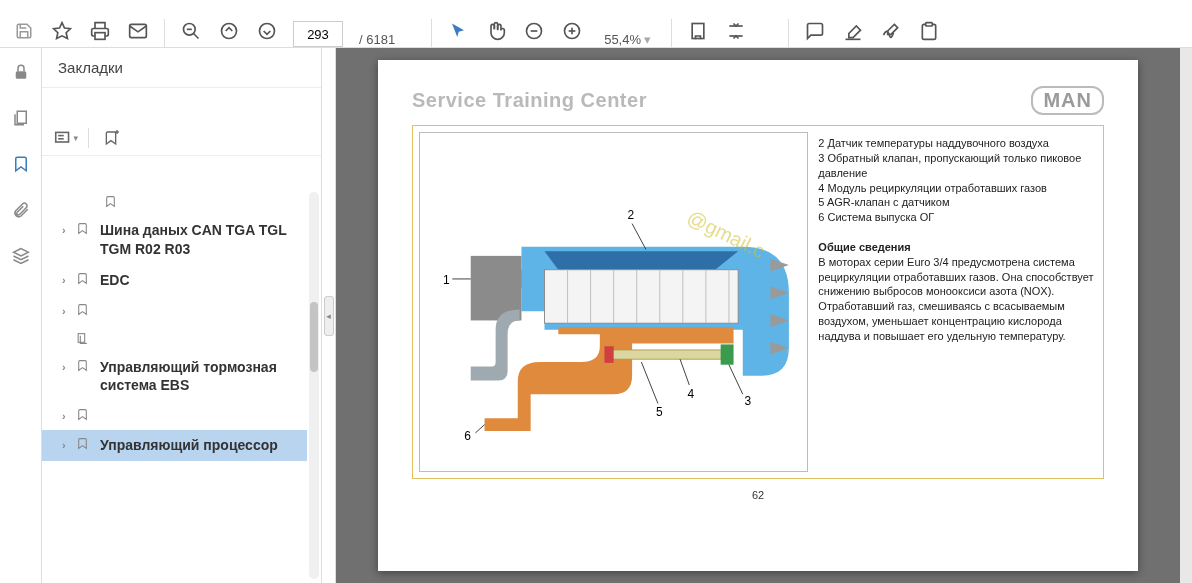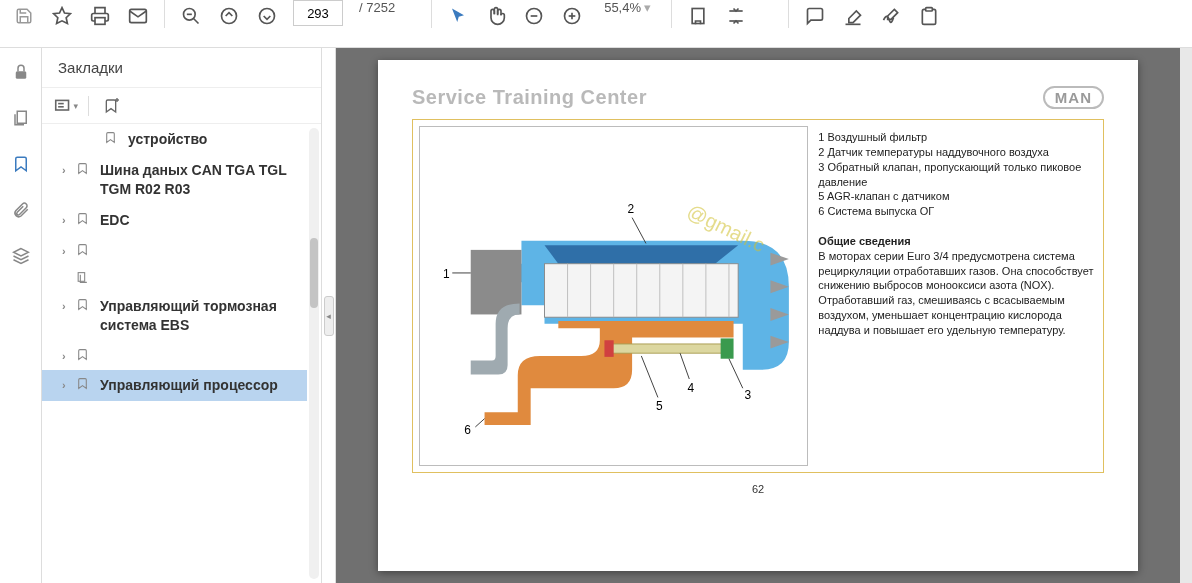--- a/index.html
+++ b/index.html
@@ -1,48 +1,48 @@
 <!DOCTYPE html>
 <html><head>
 <meta charset="utf-8">
 <style>
   * { box-sizing: border-box; margin: 0; padding: 0; }
   body { font-family: Arial, sans-serif; background: #f5f5f5; width: 1192px; height: 583px; overflow: hidden; display:flex; flex-direction:column;}
-  .toolbar { height: 48px; background: #fff; border-bottom: 1px solid #ddd; display: flex; align-items: flex-start; padding: 0 8px; gap: 6px; }
+  .toolbar { height: 48px; background: #fff; border-bottom: 1px solid #ddd; display: flex; align-items: flex-end; padding: 0 8px; gap: 6px; }
   .tb-btn { width: 32px; height: 32px; display:flex; align-items:center; justify-content:center; color:#555; border-radius:3px; }
   .tb-sep { width:1px; height:28px; background:#ddd; margin:0 4px;}
   .page-input { width:50px; height:26px; text-align:center; border:1px solid #ccc; font-size:13px; margin:0 4px;}
   .page-total { font-size:13px; color:#555; margin-left:6px;}
   .zoom-display { font-size:13px; color:#555; padding:0 10px; display:flex; align-items:center; gap:3px;}
   .tb-spacer-sm { width: 20px; }
   .main { flex:1; display:flex; overflow:hidden;}
   .rail { width:42px; background:#fff; border-right:1px solid #ddd; display:flex; flex-direction:column; align-items:center; padding-top:10px; gap:18px;}
   .rail-btn { width:28px; height:28px; display:flex; align-items:center; justify-content:center; color:#888;}
   .rail-btn.active { color:#3b7bbf; }
-  .sidebar { width:280px; background:#fff; border-right:1px solid #ddd; display:flex; flex-direction:column;}
+  .sidebar { width:280px; background:#fff; border-right:1px solid #ddd; display:flex; flex-direction:column;gap:32px;}
   .sb-head { height:40px; padding:0 16px; display:flex; align-items:center; font-size:15px; color:#444; border-bottom:1px solid #eee;}
   .sb-tools { height:36px; padding:0 12px; display:flex; align-items:center; gap:10px; border-bottom:1px solid #eee;}
   .sb-tool { width:24px; height:24px; display:flex; align-items:center; justify-content:center; color:#666;}
   .sb-body { flex:1; position:relative; overflow:hidden;}
   .sb-scroll { position:absolute; inset:0 14px 0 0; overflow:hidden;}
   .bm-item { display:flex; padding:6px 8px 6px 20px; font-size:14px; color:#333; font-weight:600; line-height:1.35;}
   .bm-item .chev { width:14px; color:#888; font-size:11px; margin-top:2px;}
   .bm-item .ic { width:18px; display:flex; align-items:flex-start; margin-right:6px; color:#888;}
   .bm-item .tx { flex:1; }
   .bm-item.selected { background:#b9d4ef;}
   .bm-item.child { padding-left: 48px; font-weight:600;}
   .sb-vscroll { position:absolute; right:2px; top:4px; bottom:4px; width:10px; background:#f0f0f0; border-radius:5px;}
   .sb-thumb { position:absolute; left:1px; right:1px; top:110px; height:70px; background:#c4c4c4; border-radius:4px;}
   .collapse-handle { width:14px; display:flex; align-items:center; justify-content:center; background:#fff; border-right:1px solid #ddd;}
   .collapse-handle div { width:10px; height:40px; background:#eee; border:1px solid #ccc; border-radius:3px; display:flex; align-items:center; justify-content:center; font-size:9px; color:#888;}
   .viewer { flex:1; background:#707070; overflow:auto; display:flex; justify-content:center; padding:12px 0;}
   .page { width:760px; background:#fff; box-shadow:0 2px 8px rgba(0,0,0,0.4); padding:26px 34px 18px 34px; display:flex; flex-direction:column;}
   .doc-head { display:flex; align-items:center; justify-content:space-between; margin-bottom:10px;}
   .doc-title { font-size:20px; font-weight:700; color:#b9b9b9; letter-spacing:0.5px;}
-  .logo { font-size:15px; font-weight:700; color:#9a9a9a; border:2px solid #bbb; border-radius:12px; padding:1px 10px; letter-spacing:1px;}
+  .logo { font-size:20px; font-weight:700; color:#9a9a9a; border:2px solid #bbb; border-radius:12px; padding:1px 10px; letter-spacing:1px;}
   .section-bar { background:#e3e3e3; border:1px solid #ccc; padding:4px 10px; font-size:14px; font-weight:700; color:#333; margin-bottom:6px;}
   .content-row { display:flex; gap:8px; border:1px solid #e0c060; padding:6px;}
   .diagram-box { flex:1.4; border:1px solid #bcbcbc; height:340px; position:relative; overflow:hidden;}
   .legend-box { flex:1; font-size:11px; line-height:1.35; color:#222; padding:4px 2px;}
   .legend-box b { font-weight:700;}
   .watermark { position:absolute; right:40px; top:90px; transform:rotate(26deg); font-size:20px; color:#d0c030; opacity:0.55; pointer-events:none;}
   .pg-num { text-align:center; font-size:11px; color:#333; margin-top:10px;}
   svg { display:block;}
   .v-scrollbar { width:12px; background:#e8e8e8;}
 </style>
@@ -89,21 +89,21 @@
         <polyline points="8 12 12 8 16 12"></polyline>
       </svg>
     </div>
   <div class="tb-btn">
       <svg width="20" height="20" viewBox="0 0 24 24" fill="none" stroke="#555" stroke-width="2">
         <circle cx="12" cy="12" r="9"></circle>
         <polyline points="8 12 12 16 16 12"></polyline>
       </svg>
     </div>
   <input class="page-input" value="293" style="">
-  <span class="page-total">/ <span>7252</span></span>
+  <span class="page-total">/ <span>6181</span></span>
   <div class="tb-spacer-sm"></div>
   <div class="tb-sep"></div>
   <div class="tb-btn">
       <svg width="18" height="18" viewBox="0 0 24 24" fill="#3b7bbf">
         <path d="M4 2l16 9-7 2-2 7z"></path>
       </svg>
     </div>
   <div class="tb-btn">
       <svg width="20" height="20" viewBox="0 0 24 24" fill="none" stroke="#555" stroke-width="2">
         <path d="M18 11V6a2 2 0 0 0-4 0v5"></path>
@@ -226,21 +226,20 @@
     </div>
     <div class="sb-body">
       <div class="sb-scroll" id="bm-list">
           <div class="bm-item child">
             <span class="chev"></span>
             <span class="ic">
               <svg width="13" height="15" viewBox="0 0 24 24" fill="none" stroke="#888" stroke-width="2">
                 <path d="M19 21l-7-5-7 5V5a2 2 0 0 1 2-2h10a2 2 0 0 1 2 2z"></path>
               </svg>
             </span>
-            <span class="tx">устройство</span>
           </div>
           <div class="bm-item">
             <span class="chev">›</span>
             <span class="ic">
               <svg width="13" height="15" viewBox="0 0 24 24" fill="none" stroke="#888" stroke-width="2">
                 <path d="M19 21l-7-5-7 5V5a2 2 0 0 1 2-2h10a2 2 0 0 1 2 2z"></path>
               </svg>
             </span>
             <span class="tx">Шина даных CAN TGA TGL TGM R02 R03</span>
           </div>
@@ -358,23 +357,23 @@
             <text x="225" y="80" font-size="13">2</text>
             <text x="352" y="282" font-size="13">3</text>
             <text x="290" y="274" font-size="13">4</text>
             <text x="256" y="294" font-size="13">5</text>
             <text x="48" y="320" font-size="13">6</text>
           </svg>
           <div class="watermark">@gmail.c</div>
         </div>
         <div class="legend-box">
           <div id="legend-items">
-              <div>1 Воздушный фильтр</div>
               <div>2 Датчик температуры наддувочного воздуха</div>
               <div>3 Обратный клапан, пропускающий только пиковое давление</div>
+              <div>4 Модуль рециркуляции отработавших газов</div>
               <div>5 AGR-клапан с датчиком</div>
               <div>6 Система выпуска ОГ</div>
             </div>
           <br>
           <b>Общие сведения</b><br>
           <span>В моторах серии Euro 3/4 предусмотрена система рециркуляции отработавших газов. Она способствует снижению выбросов монооксиси азота (NOX). Отработавший газ, смешиваясь с всасываемым воздухом, уменьшает концентрацию кислорода наддува и повышает его удельную температуру.</span>
         </div>
       </div>
       <div class="pg-num">62</div>
     </div>

